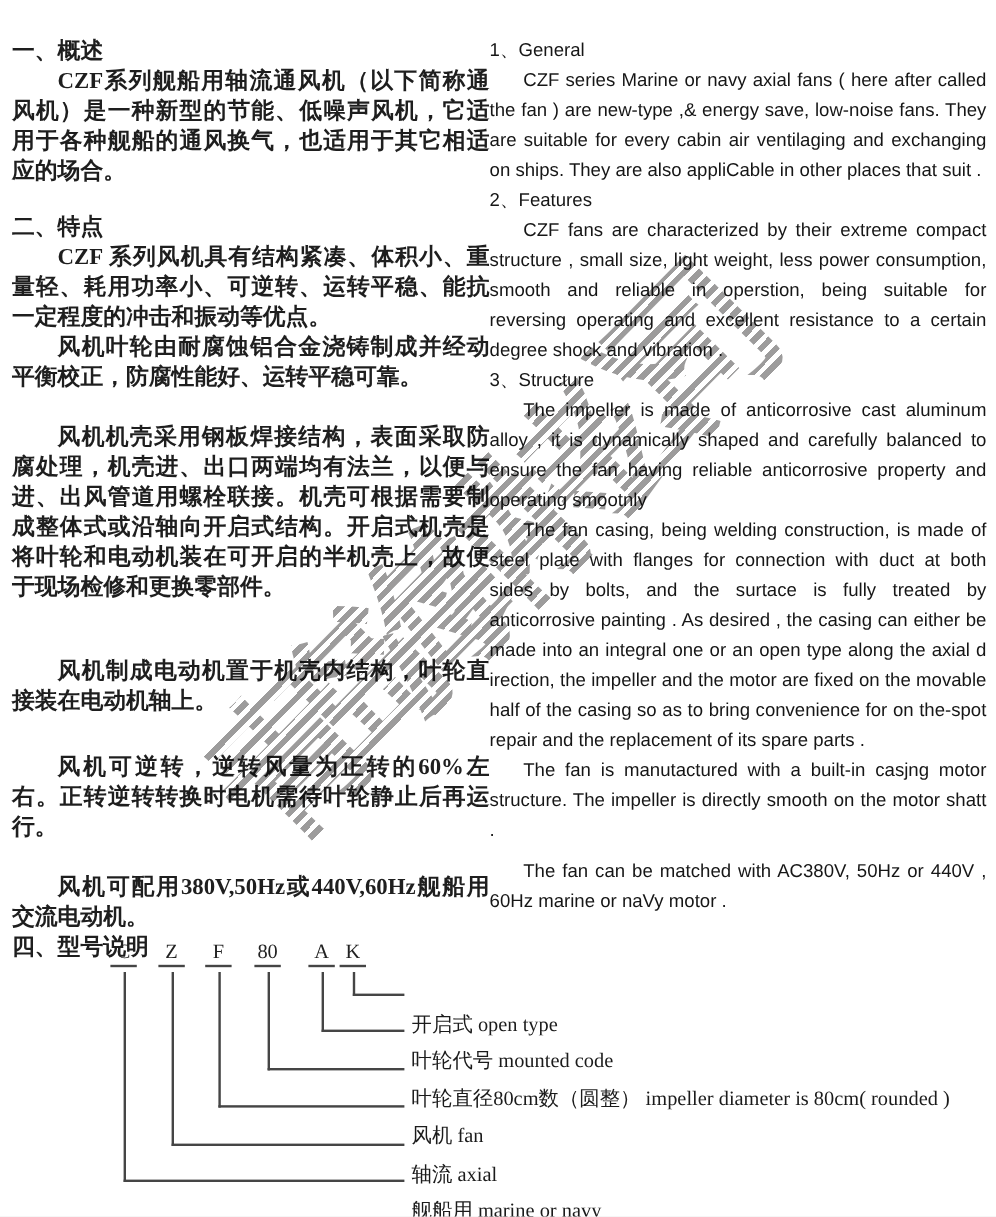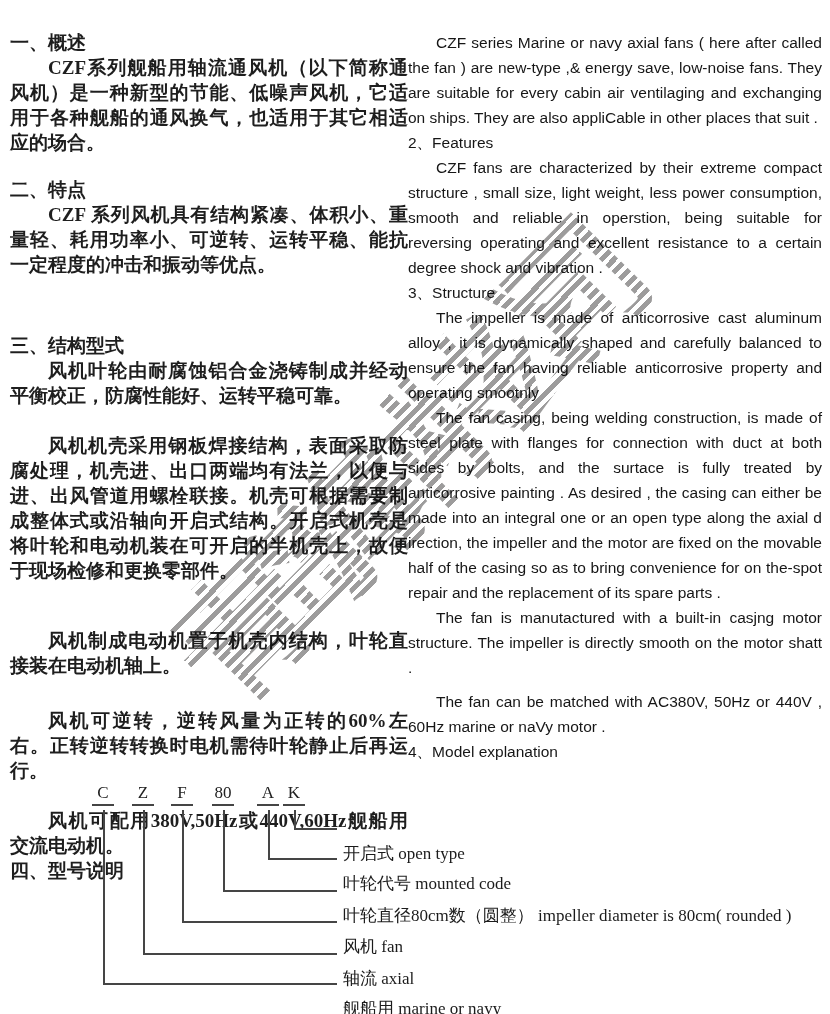--- a/index.html
+++ b/index.html
@@ -112,39 +112,38 @@
 
   <div class="watermark">青岛海纳特公司</div>
 
   <div class="cols">
 
     <div class="col-zh">
       <h3>一、概述</h3>
       <p class="ind-zh">CZF系列舰船用轴流通风机（以下简称通风机）是一种新型的节能、低噪声风机，它适用于各种舰船的通风换气，也适用于其它相适应的场合。</p>
       <h3 class="mt22">二、特点</h3>
       <p class="ind-zh">CZF 系列风机具有结构紧凑、体积小、重量轻、耗用功率小、可逆转、运转平稳、能抗一定程度的冲击和振动等优点。</p>
-      <h3 class="mt56">三、结构型式</h3>
       <p class="ind-zh">风机叶轮由耐腐蚀铝合金浇铸制成并经动平衡校正，防腐性能好、运转平稳可靠。</p>
       <p class="ind-zh mt25">风机机壳采用钢板焊接结构，表面采取防腐处理，机壳进、出口两端均有法兰，以便与进、出风管道用螺栓联接。机壳可根据需要制成整体式或沿轴向开启式结构。开启式机壳是将叶轮和电动机装在可开启的半机壳上，故便于现场检修和更换零部件。</p>
       <p class="ind-zh mt45">风机制成电动机置于机壳内结构，叶轮直接装在电动机轴上。</p>
       <p class="ind-zh mt30">风机可逆转，逆转风量为正转的60%左右。正转逆转转换时电机需待叶轮静止后再运行。</p>
       <p class="ind-zh mt25">风机可配用380V,50Hz或440V,60Hz舰船用交流电动机。</p>
       <h3>四、型号说明</h3>
     </div>
 
     <div class="col-en">
+      <h3>1、General</h3>
       <p class="ind-en">CZF series Marine or navy axial fans ( here after called the fan ) are new-type ,&amp; energy save, low-noise fans. They are suitable for every cabin air ventilaging and exchanging on ships. They are also appliCable in other places that suit .</p>
       <h3>2、Features</h3>
       <p class="ind-en">CZF fans are characterized by their extreme compact structure , small size, light weight, less power consumption, smooth and reliable in operstion, being suitable for reversing operating and excellent resistance to a certain degree shock and vibration .</p>
       <h3>3、Structure</h3>
       <p class="ind-en">The impeller is made of anticorrosive cast aluminum alloy , it is dynamically shaped and carefully balanced to ensure the fan having reliable anticorrosive property and operating smootnly</p>
       <p class="ind-en">The fan casing, being welding construction, is made of steel plate with flanges for connection with duct at both sides by bolts, and the surtace is fully treated by anticorrosive painting . As desired , the casing can either be made into an integral one or an open type along the axial d irection, the impeller and the motor are fixed on the movable half of the casing so as to bring convenience for on the-spot repair and the replacement of its spare parts .</p>
       <p class="ind-en">The fan is manutactured with a built-in casjng motor structure. The impeller is directly smooth on the motor shatt .</p>
       <p class="ind-en mt9">The fan can be matched with AC380V, 50Hz or 440V , 60Hz marine or naVy motor .</p>
-      <h3 class="indent40">4、Model explanation</h3>
     </div>
 
   </div>
 
   <div class="diagram">
 
     <span class="code" style="left:103px">C</span>
     <span class="code" style="left:143px">Z</span>
     <span class="code" style="left:182px">F</span>
     <span class="code" style="left:223px">80</span>

